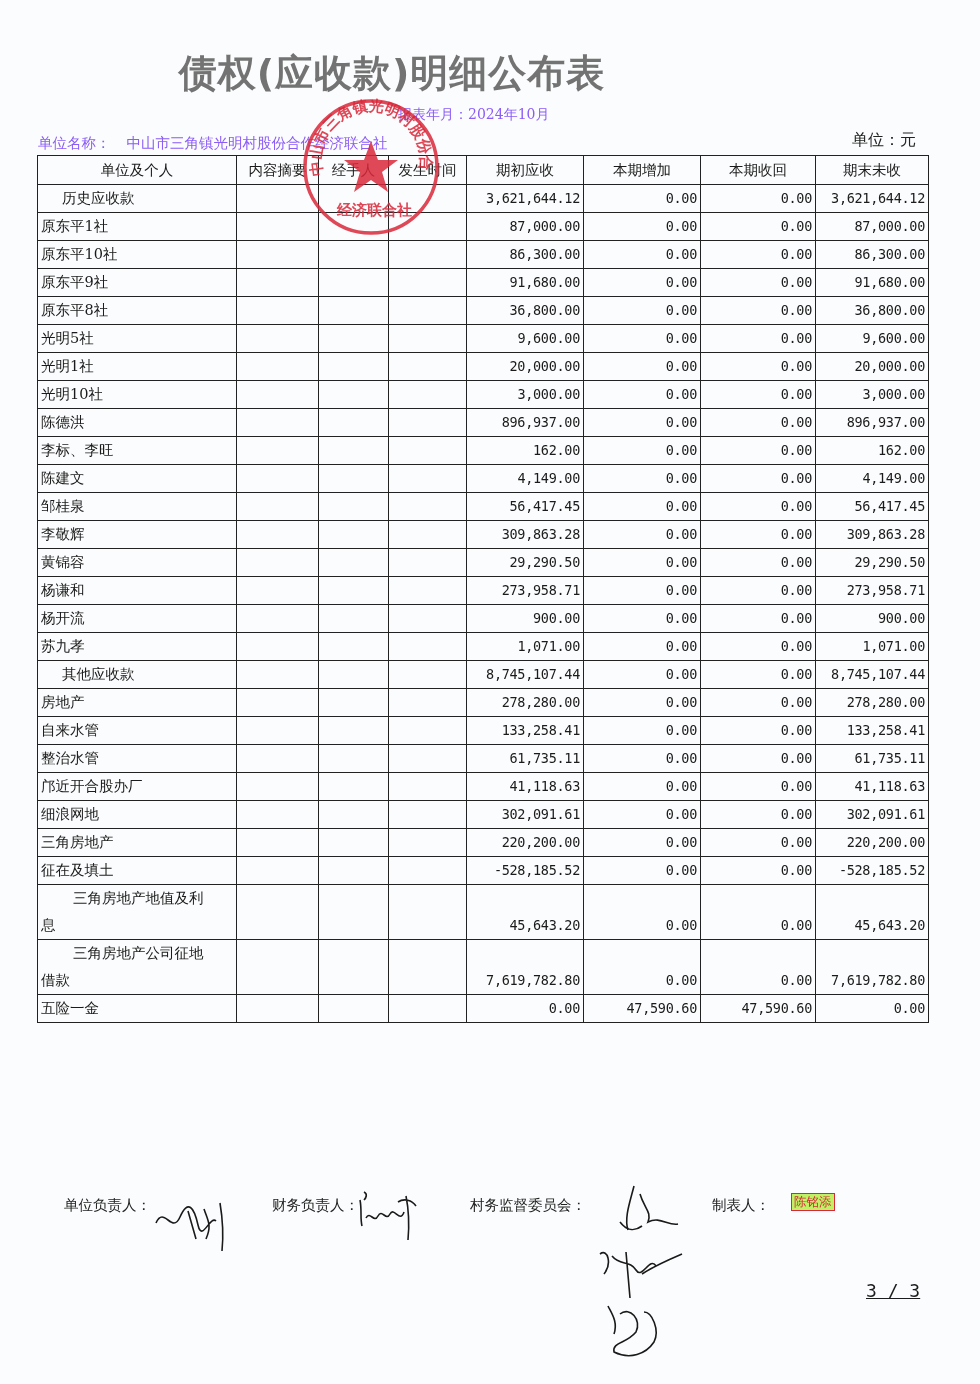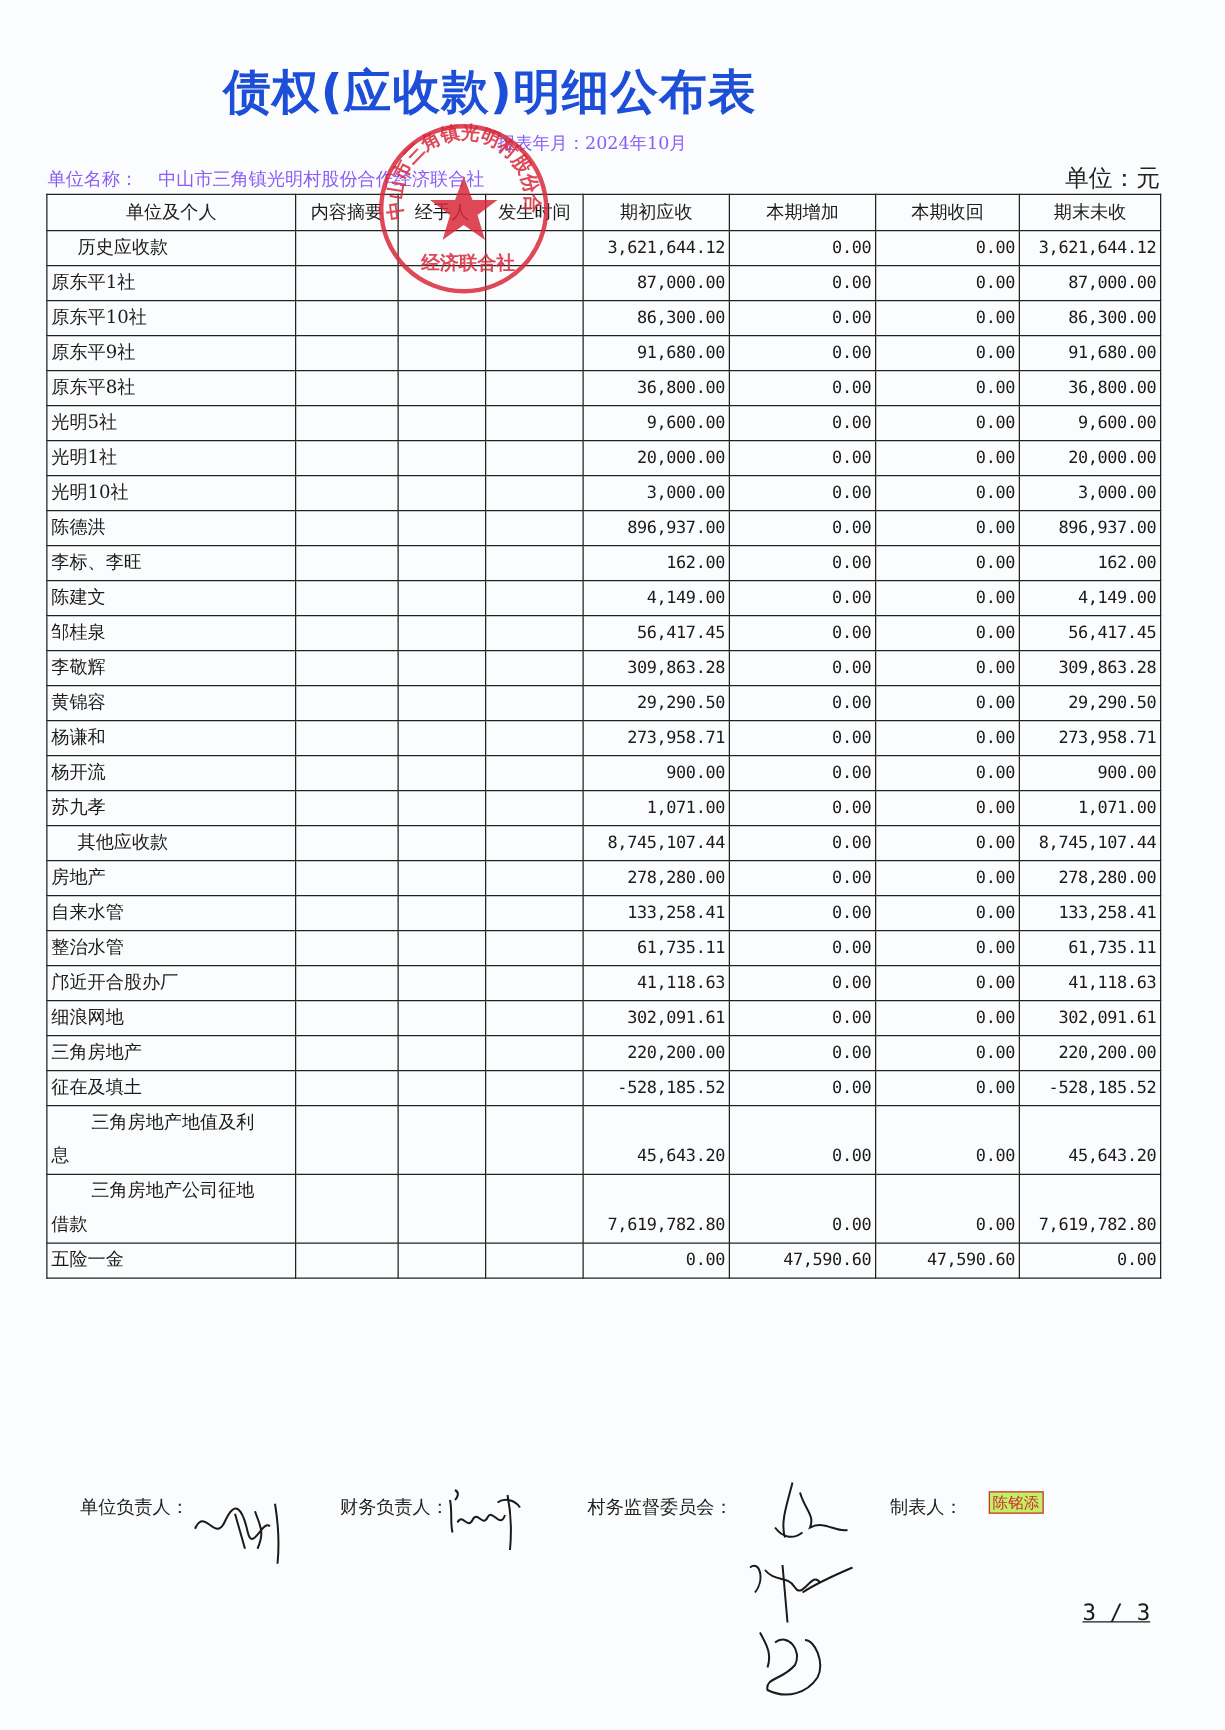--- a/index.html
+++ b/index.html
@@ -3,26 +3,26 @@
 <meta charset="utf-8">
 <style>
   html, body { margin:0; padding:0; }
   body {
     width:980px; height:1384px; background:#fbfcfd; position:relative; overflow:hidden;
     font-family:"DejaVu Serif","Liberation Serif",serif; color:#1b1b1b;
   }
   .title {
     position:absolute; top:48px; left:0; width:784px; text-align:center;
     font-family:"DejaVu Sans","Liberation Sans",sans-serif;
-    font-size:38px; font-weight:bold; letter-spacing:1px; color:#1d4ed8;
+    font-size:38px; font-weight:bold; letter-spacing:1px; color:#737373;
   }
   .period { position:absolute; top:106px; left:398px; font-size:14px; color:#8b5cf6; }
   .unit-name { position:absolute; top:134px; left:38px; font-size:14.5px; color:#8b5cf6; }
   .unit-name .lbl { margin-right:16px; }
-  .currency { position:absolute; top:130px; left:852px; font-size:19px; color:#222; }
+  .currency { position:absolute; top:130px; left:852px; font-size:16px; color:#222; }
 
   table.ledger {
     position:absolute; top:155px; left:37px; width:891px;
     border-collapse:collapse; table-layout:fixed; font-size:14px;
   }
   table.ledger th, table.ledger td {
     border:1.3px solid #222; padding:0 3px; height:27px; line-height:27px;
     overflow:hidden; white-space:nowrap;
   }
   table.ledger th { font-weight:normal; text-align:center; height:28px; font-size:14.5px; }

